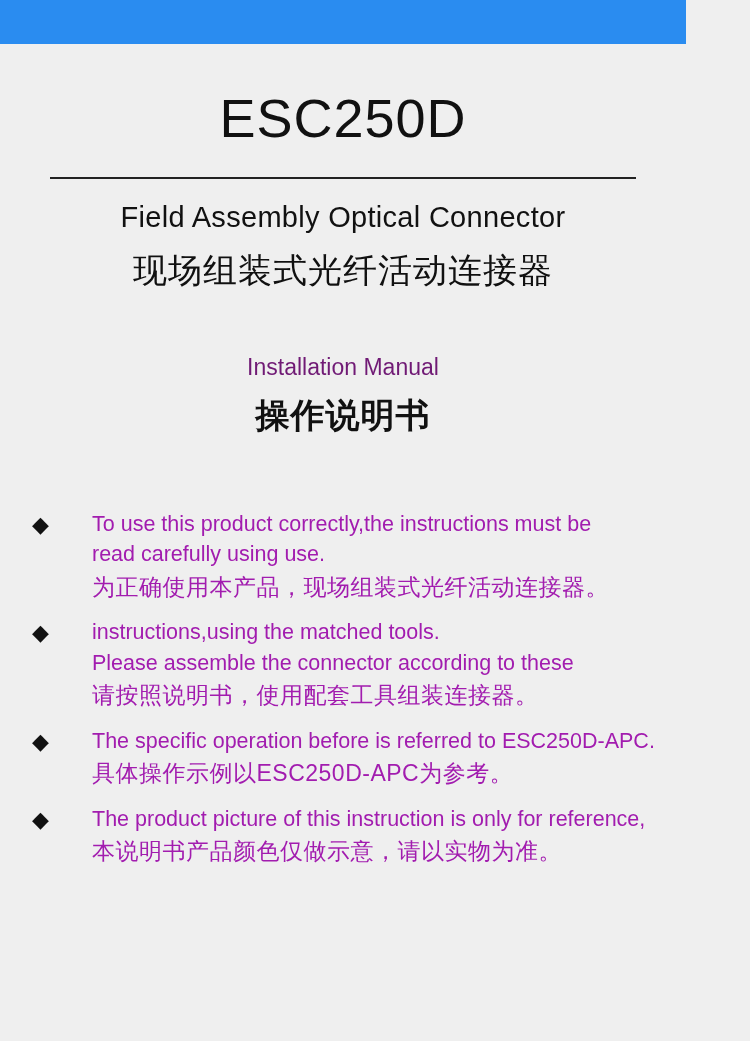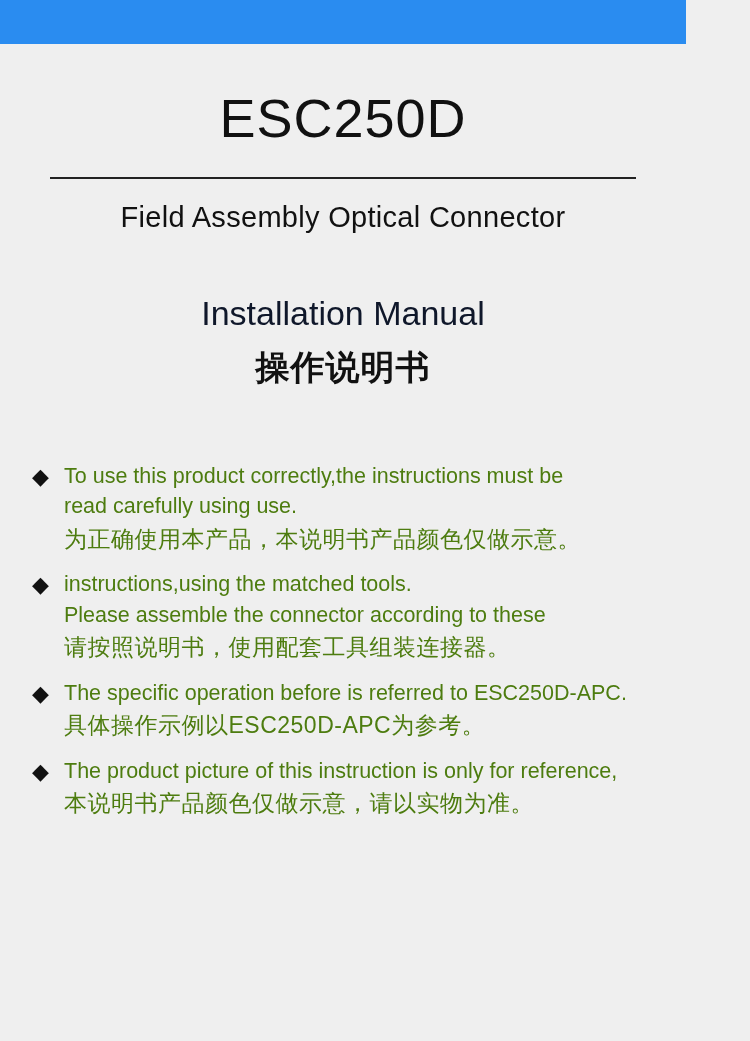--- a/index.html
+++ b/index.html
@@ -56,23 +56,23 @@
     text-align: center;
   }
   .subtitle-cn {
     font-size: 34px;
     font-weight: 400;
     color: #111;
     margin-top: 14px;
     letter-spacing: 1px;
   }
   .manual-en {
-    font-size: 34px;
+    font-size: 23px;
     font-weight: 400;
-    color: #0f172a;
+    color: #701a75;
     margin-top: 60px;
   }
   .manual-cn {
     font-size: 34px;
     font-weight: 700;
     color: #111;
     margin-top: 12px;
     letter-spacing: 1px;
   }
   .notes {
@@ -90,53 +90,55 @@
     top: 5px;
     width: 0;
     height: 0;
     font-size: 22px;
     line-height: 1;
     color: #111;
   }
   .note-line {
     font-size: 21.5px;
     line-height: 1.42;
-    color: #4d7c0f;
+    color: #a21caf;
     white-space: pre-wrap;
+    margin-left: 28px;
   }
   .note-line.cn {
     font-size: 23px;
     line-height: 1.5;
     letter-spacing: 0.5px;
   }
 </style>
 </head>
 <body>
 
 <div class="page">
 
   <div class="top-band"></div>
 
   <div class="content">
 
     <div class="title-block">
       <div class="product-title">ESC250D</div>
       <div class="title-rule"></div>
       <div class="subtitle-en">Field Assembly Optical Connector</div>
+      <div class="subtitle-cn">现场组装式光纤活动连接器</div>
       <div class="manual-en">Installation Manual</div>
       <div class="manual-cn">操作说明书</div>
     </div>
 
     <div class="notes">
 
       <div class="note">
         <span class="bullet">◆</span>
         <div class="note-line">To use this product correctly,the instructions must be</div>
         <div class="note-line">read carefully using use.</div>
-        <div class="note-line cn">为正确使用本产品，本说明书产品颜色仅做示意。</div>
+        <div class="note-line cn">为正确使用本产品，现场组装式光纤活动连接器。</div>
       </div>
 
       <div class="note">
         <span class="bullet">◆</span>
         <div class="note-line">instructions,using the matched tools.</div>
         <div class="note-line">Please assemble the connector according to these</div>
         <div class="note-line cn">请按照说明书，使用配套工具组装连接器。</div>
       </div>
 
       <div class="note">

